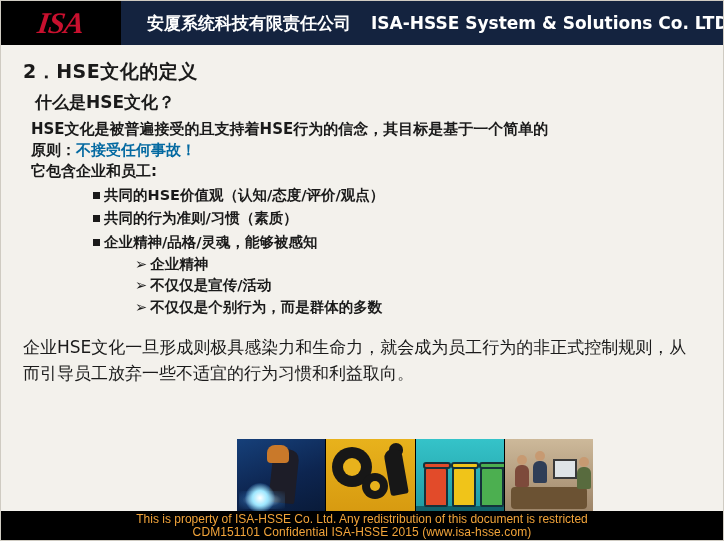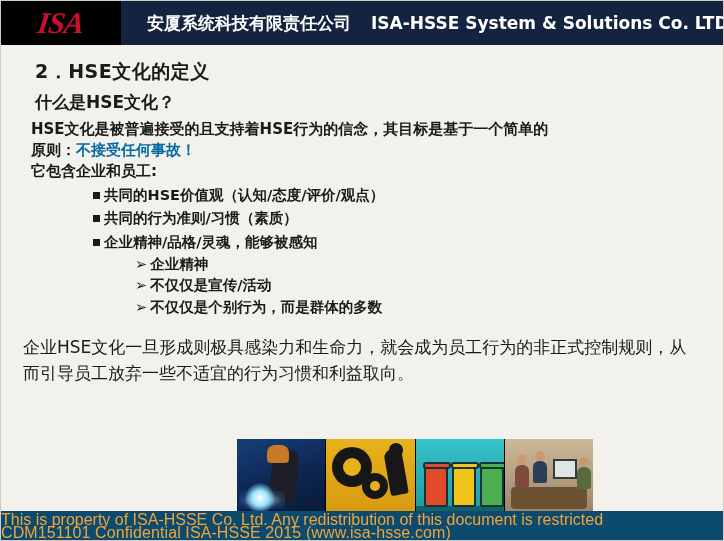--- a/index.html
+++ b/index.html
@@ -70,21 +70,21 @@
     width: 722px;
     height: 468px;
     padding: 10px 16px 0 16px;
     box-sizing: border-box;
     color: #1a1a1a;
     font-family: "DejaVu Sans", "Liberation Sans", sans-serif;
   }
   .heading-1 {
     font-size: 19px;
     font-weight: bold;
-    margin: 4px 0 6px 18px;
+    margin: 4px 0 6px 6px;
     letter-spacing: 0.5px;
   }
   .heading-2 {
     font-size: 17px;
     font-weight: bold;
     margin: 0 0 6px 18px;
   }
   .para {
     font-size: 15px;
     line-height: 1.33;
@@ -239,23 +239,24 @@
   .t4 .p1 { left: 10px; top: 26px; background:#7d4a3b; }
   .t4 .p2 { left: 28px; top: 22px; background:#2f3e57; }
   .t4 .p3 { left: 72px; top: 28px; background:#586b3e; }
 
   
   .footer {
     position: absolute;
     left: 0; bottom: 0;
     width: 722px;
     height: 29px;
-    background: #0c4a6e;
+    background: #000000;
     color: #f2a43a;
-    font-size: 16px;
+    text-align: center;
+    font-size: 12px;
     line-height: 13px;
     padding-top: 2px;
     box-sizing: border-box;
     font-family: "Liberation Sans", sans-serif;
   }
   .footer .line2 { letter-spacing: 0.1px; }
 </style>
 </head>
 <body>
 

